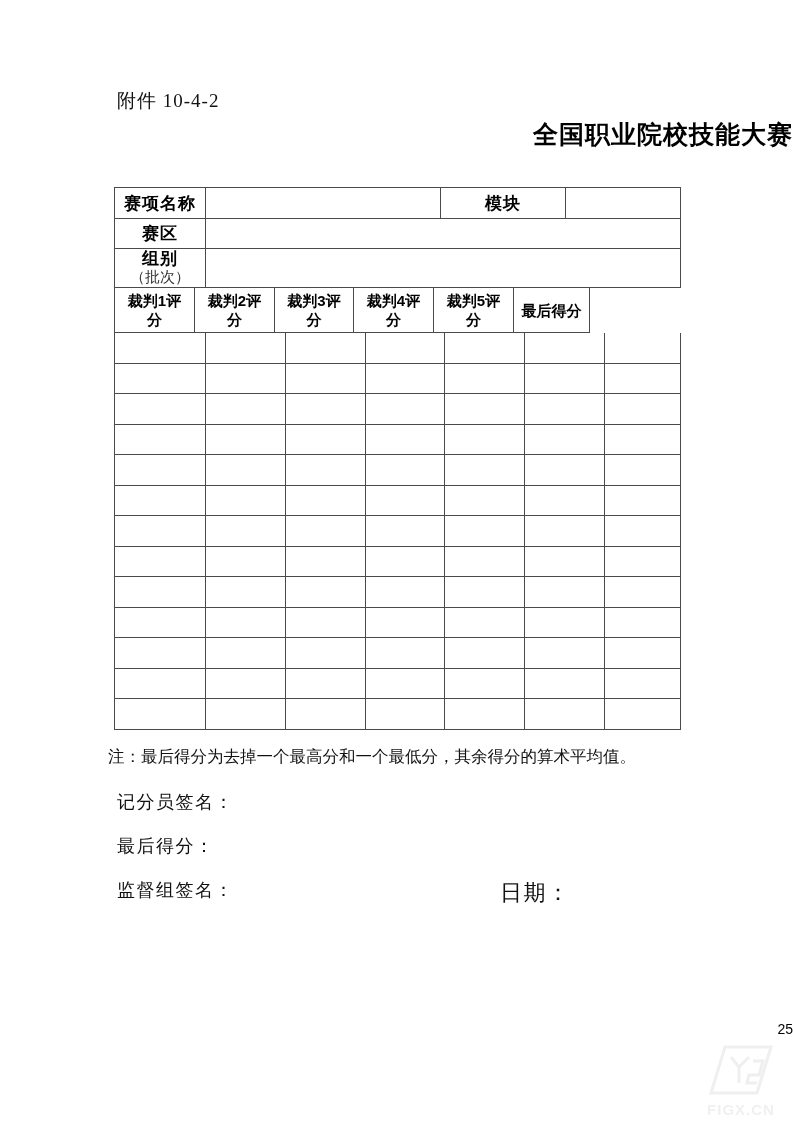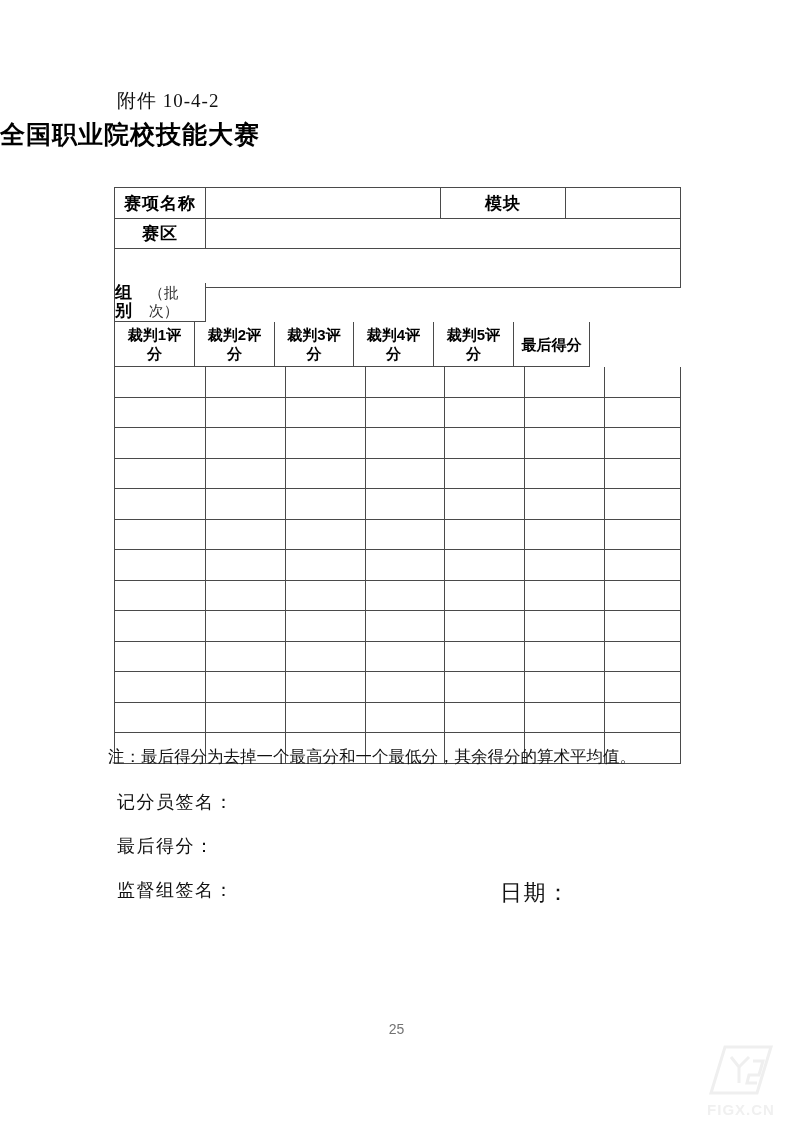--- a/index.html
+++ b/index.html
@@ -4,21 +4,21 @@
 <style>
   html,body { margin:0; padding:0; background:#ffffff; }
   .page {
     position:relative; width:793px; height:1122px; background:#ffffff;
     font-family:"Liberation Serif", serif; color:#1a1a1a; overflow:hidden;
   }
 
   
   .attachment { position:absolute; left:117px; top:88px; font-size:19px; letter-spacing:1px; color:#111; }
   .doc-title {
-    position:absolute; left:0; top:119px; width:100%; text-align:left;
+    position:absolute; left:0; top:119px; width:100%; text-align:right;
     font-family:"Liberation Sans", sans-serif; font-weight:bold;
     font-size:25px; line-height:31px; letter-spacing:1px; color:#000;
   }
 
   
   .form-table {
     position:absolute; left:114px; top:187px; width:567px;
     border-top:1px solid #4a4a4a; border-left:1px solid #4a4a4a;
     box-sizing:border-box; background:#fff;
   }
@@ -37,31 +37,31 @@
   }
   .c1{width:91px}.c2{width:80px}.c3{width:80px}.c4{width:79px}
   .c5{width:80px}.c6{width:80px}.c7{width:76px}
   .rest{flex:1}
   .w235{width:235px}.w125{width:125px}
   .r1 .td{height:30px}
   .r2 .td{height:31px}
   .r3 .td{height:39px}
   .r4 .td{height:45px}
   .body-row .td{height:30.5px}
-  .group-cell{flex-direction:row; justify-content:center; line-height:18px;margin-top:34px;}
+  .group-cell{flex-direction:column; justify-content:center; line-height:18px;}
   .group-sub{font-family:"Liberation Serif", serif; font-weight:normal; font-size:15px; color:#333; letter-spacing:0;}
 
   
   .note { position:absolute; left:108px; top:746px; font-size:16.5px; color:#111; }
   .sig  { position:absolute; left:117px; font-size:18px; letter-spacing:1.5px; color:#111;text-align:right; }
   .sig-1{top:790px} .sig-2{top:834px} .sig-3{top:878px}
   .date-label { position:absolute; left:500px; top:878px; font-size:22px; letter-spacing:1.5px; color:#111; }
   .pagenum {
-    position:absolute; left:0; top:1021px; width:100%; text-align:center;
-    font-family:"Liberation Sans", sans-serif; font-size:14px; color:#737373;
+    position:absolute; left:0; top:1021px; width:100%; text-align:right;
+    font-family:"Liberation Sans", sans-serif; font-size:14px; color:#000000;
   }
 
   
   .watermark { position:absolute; right:2px; bottom:4px; width:100px; text-align:center; }
   .wm-text {
     font-family:"Liberation Sans", sans-serif; font-weight:bold;
     font-size:15px; letter-spacing:1px; color:#f0f0f0;
   }
 </style>
 </head>

